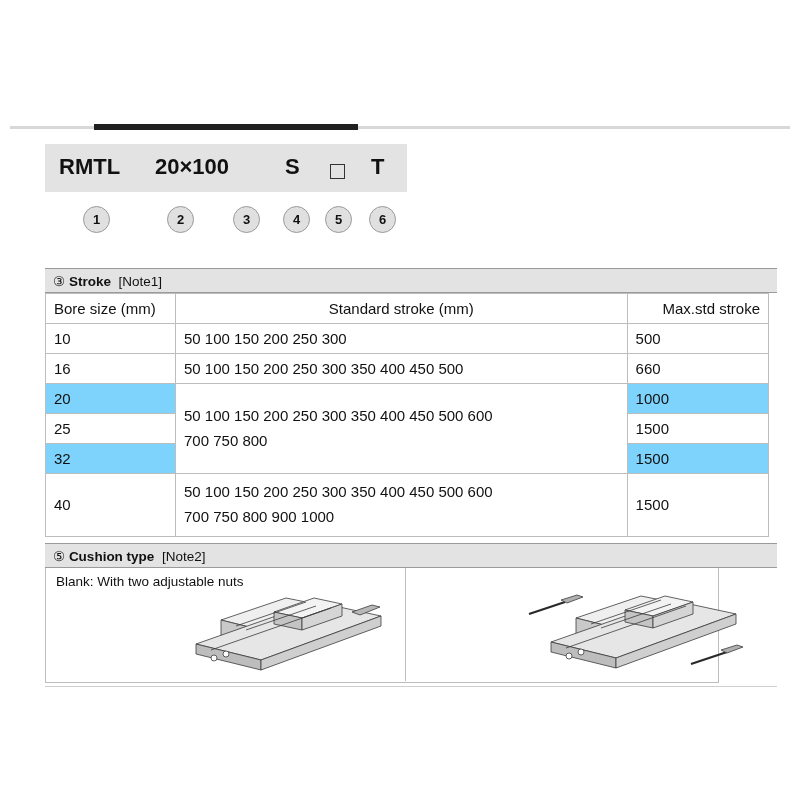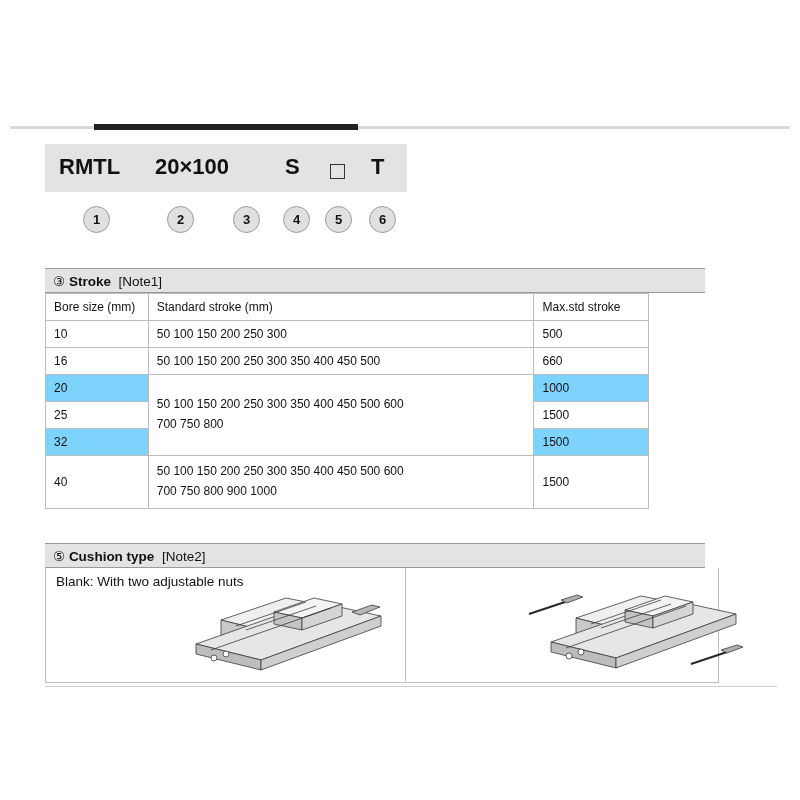--- a/index.html
+++ b/index.html
@@ -88,54 +88,54 @@
     font-weight: bold;
     color: #111;
     text-align: center;
     line-height: 25px;
   }
 
   
   .sec-head {
     position: absolute;
     left: 45px;
-    width: 660px;
+    width: 732px;
     height: 25px;
     background: #e3e3e3;
     border-top: 1px solid #9a9a9a;
     border-bottom: 1px solid #9a9a9a;
     font-size: 13.5px;
     line-height: 25px;
     padding-left: 8px;
     box-sizing: border-box;
     color: #111;
   }
   .sec-head b { font-weight: bold; }
   .sec-head .note { font-weight: normal; color: #111; }
 
   
   .stroke-table {
     position: absolute;
     left: 45px;
     top: 293px;
-    width: 604px;
+    width: 724px;
     border-collapse: collapse;
-    font-size: 12px;
+    font-size: 15px;
   }
   .stroke-table td {
     border: 1px solid #bdbdbd;
     padding: 6px 8px;
     vertical-align: middle;
     color: #111;
     background: #fff;
   }
   .stroke-table td.shade { background: #7dd3fc; }
   .col-bore  { width: 130px; }
-  .col-std   { width: 462px; }
-  .col-max   { width: 140px; }
+  .col-std   { width: 462px; text-align: center; }
+  .col-max   { width: 140px; text-align: right; }
   .nums .line { white-space: nowrap; }
 
   
   .cushion-box {
     position: absolute;
     left: 45px;
     top: 568px;
     width: 674px;
     height: 115px;
     border: 1px solid #bdbdbd;

